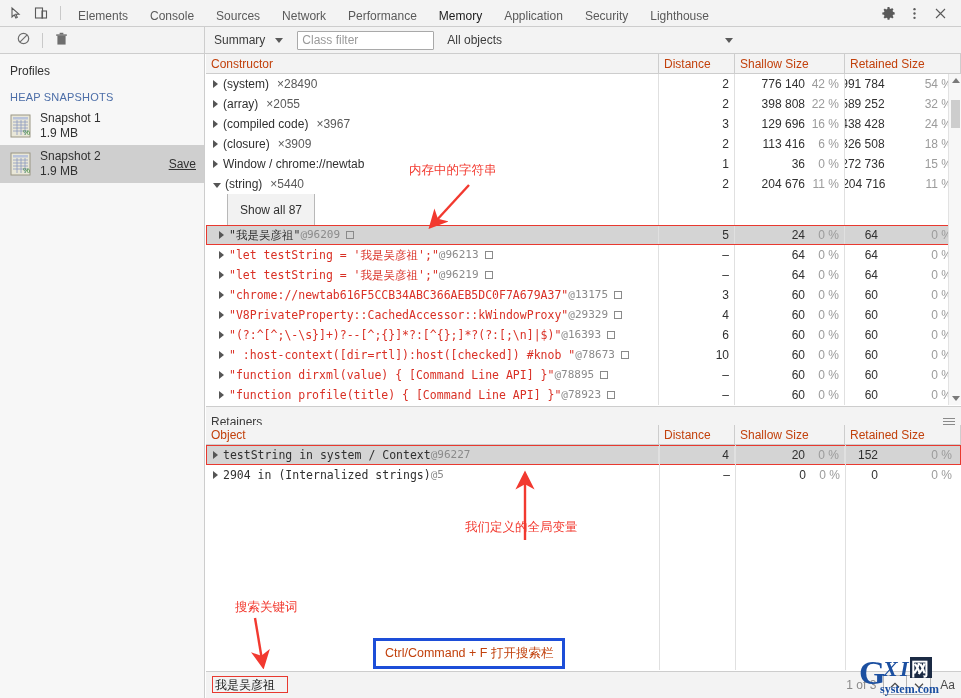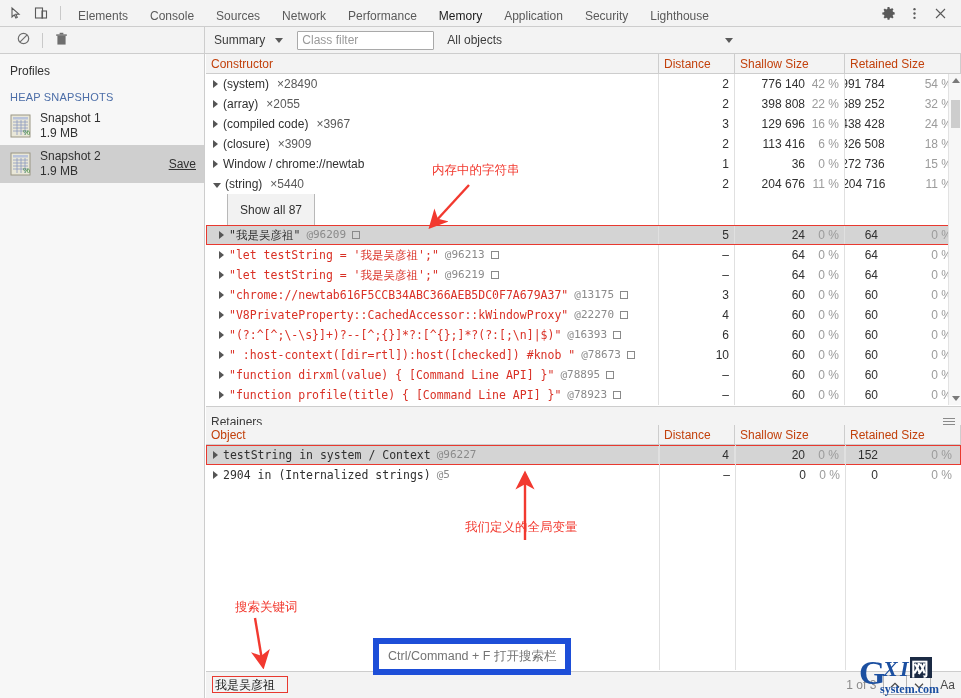--- a/index.html
+++ b/index.html
@@ -102,21 +102,21 @@
   .cell.reta { width:112px; border-right:none;gap:40px; }
   .numv { color:#303030; }
   .pct  { color:#9b9b9b; width:34px; text-align:right; display:inline-block; }
   .tri { width:0;height:0;border-top:4px solid transparent;border-bottom:4px solid transparent;
          border-left:5px solid #555; margin-right:5px; flex:none; }
   .tri.open { border-left:4px solid transparent;border-right:4px solid transparent;
               border-top:5px solid #555; border-bottom:none; margin-right:4px; margin-top:2px;}
   .mono { font-family:"DejaVu Sans Mono","Liberation Mono",monospace; font-size:11.5px; }
   .str-red { color:#d93025; }
   .str-blk { color:#303030; }
-  .at-id { color:#8a8a8a; font-family:"DejaVu Sans Mono","Liberation Mono",monospace; font-size:11px; margin-left:6px; }
+  .at-id { color:#8a8a8a; font-family:"DejaVu Sans Mono","Liberation Mono",monospace; font-size:11px; }
   .objbox { display:inline-block; width:8px; height:8px; border:1px solid #8a8a8a; margin-left:6px; vertical-align:middle; }
   .count { color:#5a5a5a; margin-left:8px; }
   .showall {
     margin:5px 0 4px 14px; display:inline-block; padding:3px 12px;
     border:1px solid #b8b8b8; border-radius:2px; background:#f2f2f2;
     font-size:12px; color:#303030; cursor:default;
   }
 
   
   .grid-top { position:absolute; left:0; top:0; right:0; height:351px; overflow:hidden; }
@@ -160,21 +160,21 @@
     width:24px; height:20px; border:1px solid #b6b6b6; background:#f7f7f7;
     display:flex; align-items:center; justify-content:center; cursor:default;
   }
   .navbtn + .navbtn { border-left:none; }
   .aa { margin-left:9px; font-size:12px; color:#4a4a4a; }
 
   
   .anno { position:absolute; color:#f2392f; font-size:12.5px; white-space:nowrap;
           font-family:"Liberation Sans", sans-serif; }
   .anno-box {
-    position:absolute; border:6px solid #1d4ed8; color:#737373;
+    position:absolute; border:3px solid #1d4ed8; color:#c2410c;
     font-size:12.5px; padding:4px 9px; background:#fff; white-space:nowrap;
   }
   svg.overlay { position:absolute; left:0; top:0; width:961px; height:698px; pointer-events:none; }
 
   
   .watermark { position:absolute; right:2px; bottom:0px; width:100px; height:44px; }
 </style>
 </head>
 <body>
 
@@ -542,21 +542,21 @@
           <div class="cell num reta">
               <span class="numv">60</span>
               <span class="pct">0 %</span>
             </div>
         </div>
 
         <div class="row">
           <div class="cell name">
             <span class="tri" style="margin-left:6px;"></span>
             <span class="mono str-red">"V8PrivateProperty::CachedAccessor::kWindowProxy"</span>
-            <span class="at-id">@22270</span>
+            <span class="at-id">@29329</span>
             <span class="objbox"></span>
           </div>
           <div class="cell num dist">
               <span class="numv">4</span>
             </div>
           <div class="cell num shal">
               <span class="numv">60</span>
               <span class="pct">0 %</span>
             </div>
           <div class="cell num reta">
@@ -746,21 +746,21 @@
         <path d="M0,0 L8,4 L0,8 L2.2,4 Z" fill="#f2392f"></path>
       </marker>
     </defs>
     <line x1="469" y1="185" x2="435" y2="222" stroke="#f2392f" stroke-width="2.4" marker-end="url(#ah)"></line>
 
     <line x1="525" y1="540" x2="525" y2="480" stroke="#f2392f" stroke-width="2.4" marker-end="url(#ah)"></line>
 
     <line x1="255" y1="618" x2="262" y2="660" stroke="#f2392f" stroke-width="2.4" marker-end="url(#ah)"></line>
   </svg>
 
-  <div class="anno" style="left:432px; top:162px;text-align:right;">内存中的字符串</div>
+  <div class="anno" style="left:409px; top:162px;text-align:right;">内存中的字符串</div>
   <div class="anno" style="left:465px; top:519px;">我们定义的全局变量</div>
   <div class="anno" style="left:235px; top:599px;">搜索关键词</div>
   <div class="anno-box" style="left:373px; top:638px;">Ctrl/Command + F 打开搜索栏</div>
 
   <div class="watermark">
     <svg width="100" height="44" viewBox="0 0 100 44">
       <text x="0" y="30" font-family="'Liberation Serif',serif" font-size="34" font-weight="bold" fill="#1b4fa0">G</text>
       <text x="24" y="22" font-family="'Liberation Serif',serif" font-size="22" font-style="italic" font-weight="bold" fill="#1b4fa0">X</text>
       <text x="41" y="22" font-family="'Liberation Serif',serif" font-size="22" font-style="italic" font-weight="bold" fill="#1b4fa0">I</text>
       <rect x="51" y="3" width="22" height="21" fill="#1b2a44"></rect>

